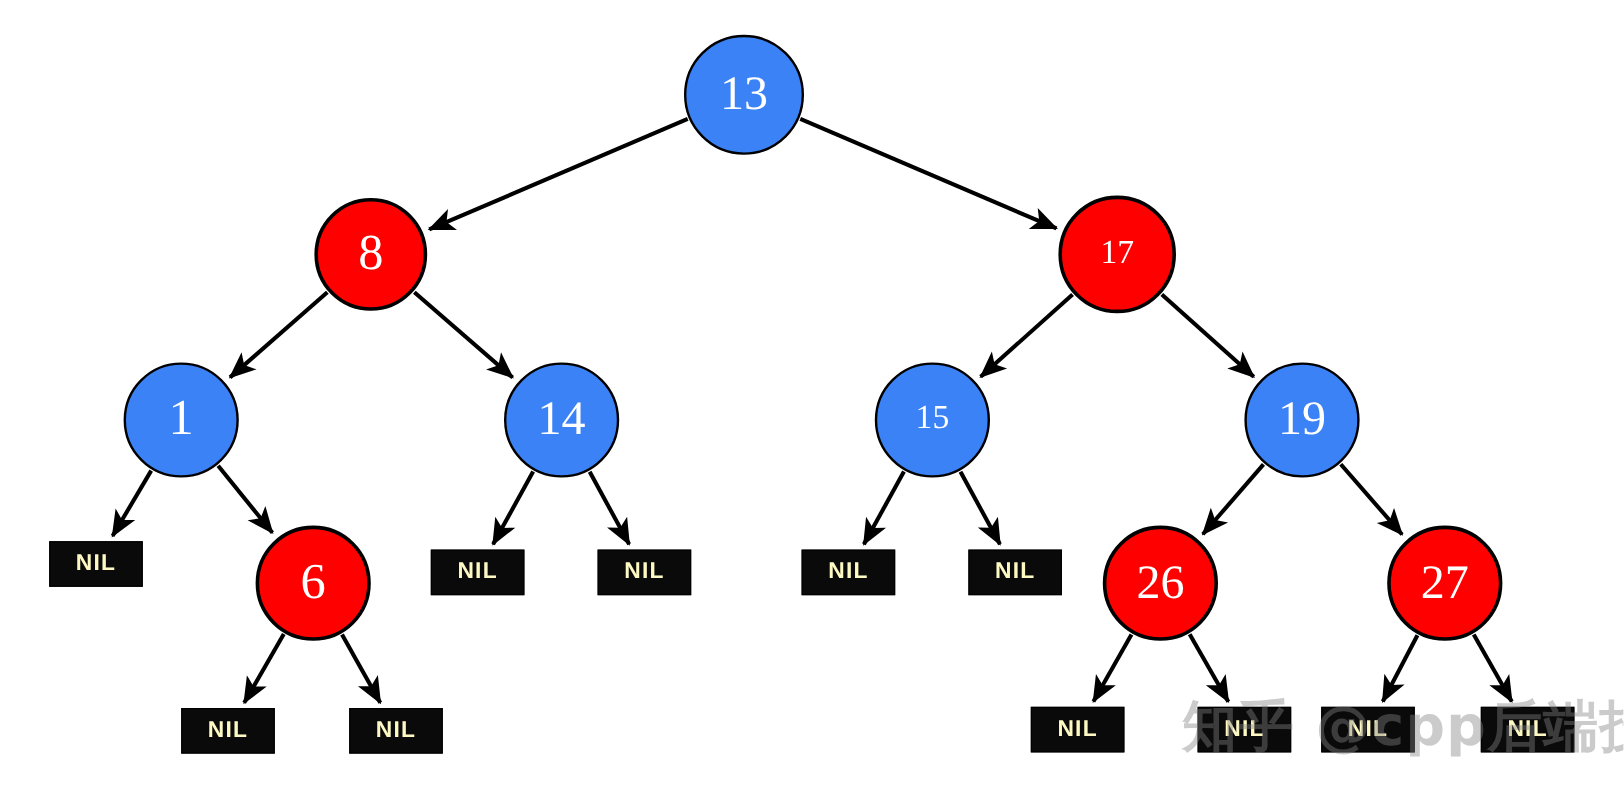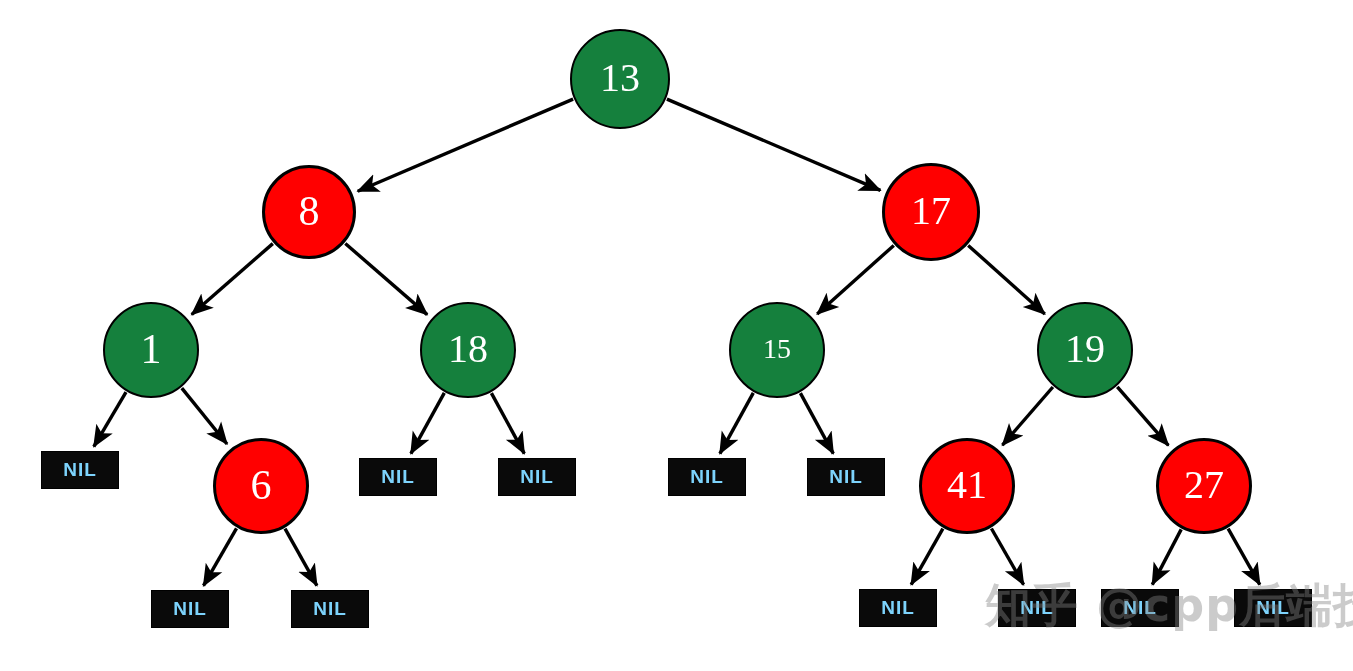--- a/index.html
+++ b/index.html
@@ -29,40 +29,40 @@
     box-sizing: border-box;
     display: flex;
     align-items: center;
     justify-content: center;
     color: #ffffff;
     font-family: "Liberation Serif", serif;
     line-height: 1;
     user-select: none;
   }
   .node.black {
-    background: #15803d;
+    background: #3b82f6;
     border: 2px solid #000000;
   }
   .node.red {
     background: #ff0000;
     border: 3px solid #000000;
   }
   .node-label {
     display: block;
     transform: translateY(-1px);
   }
   .nil {
     position: absolute;
     background: #0a0a0a;
     border: 1px solid #000000;
     box-sizing: border-box;
     display: flex;
     align-items: center;
     justify-content: center;
-    color: #7dd3fc;
+    color: #fef9c3;
     font-family: "Liberation Sans", sans-serif;
     font-weight: bold;
     font-size: 19px;
     letter-spacing: 1px;
     user-select: none;
     text-align: right;
   }
   #watermark {
     position: absolute;
     white-space: nowrap;
@@ -110,40 +110,40 @@
       </g>
   </svg>
 
   <div id="nodes-layer">
       <div class="node black" style="left: 570px; top: 29px; width: 100px; height: 100px; font-size: 40px;">
         <span class="node-label">13</span>
       </div>
       <div class="node red" style="left: 262px; top: 165px; width: 94px; height: 94px; font-size: 42px;">
         <span class="node-label">8</span>
       </div>
-      <div class="node red" style="left: 882px; top: 163px; width: 98px; height: 98px; font-size: 40px;">
+      <div class="node red" style="left: 882px; top: 163px; width: 98px; height: 98px; font-size: 28px;">
         <span class="node-label">17</span>
       </div>
       <div class="node black" style="left: 103px; top: 302px; width: 96px; height: 96px; font-size: 42px;">
         <span class="node-label">1</span>
       </div>
       <div class="node black" style="left: 420px; top: 302px; width: 96px; height: 96px; font-size: 40px;">
-        <span class="node-label">18</span>
+        <span class="node-label">14</span>
       </div>
       <div class="node black" style="left: 729px; top: 302px; width: 96px; height: 96px; font-size: 28px;">
         <span class="node-label">15</span>
       </div>
       <div class="node black" style="left: 1037px; top: 302px; width: 96px; height: 96px; font-size: 40px;">
         <span class="node-label">19</span>
       </div>
       <div class="node red" style="left: 213px; top: 438px; width: 96px; height: 96px; font-size: 42px;">
         <span class="node-label">6</span>
       </div>
       <div class="node red" style="left: 919px; top: 438px; width: 96px; height: 96px; font-size: 40px;">
-        <span class="node-label">41</span>
+        <span class="node-label">26</span>
       </div>
       <div class="node red" style="left: 1156px; top: 438px; width: 96px; height: 96px; font-size: 40px;">
         <span class="node-label">27</span>
       </div>
     </div>
   <div id="nils-layer">
       <div class="nil" style="left: 41px; top: 451px; width: 78px; height: 38px;">NIL</div>
       <div class="nil" style="left: 359px; top: 458px; width: 78px; height: 38px;">NIL</div>
       <div class="nil" style="left: 498px; top: 458px; width: 78px; height: 38px;">NIL</div>
       <div class="nil" style="left: 668px; top: 458px; width: 78px; height: 38px;">NIL</div>

